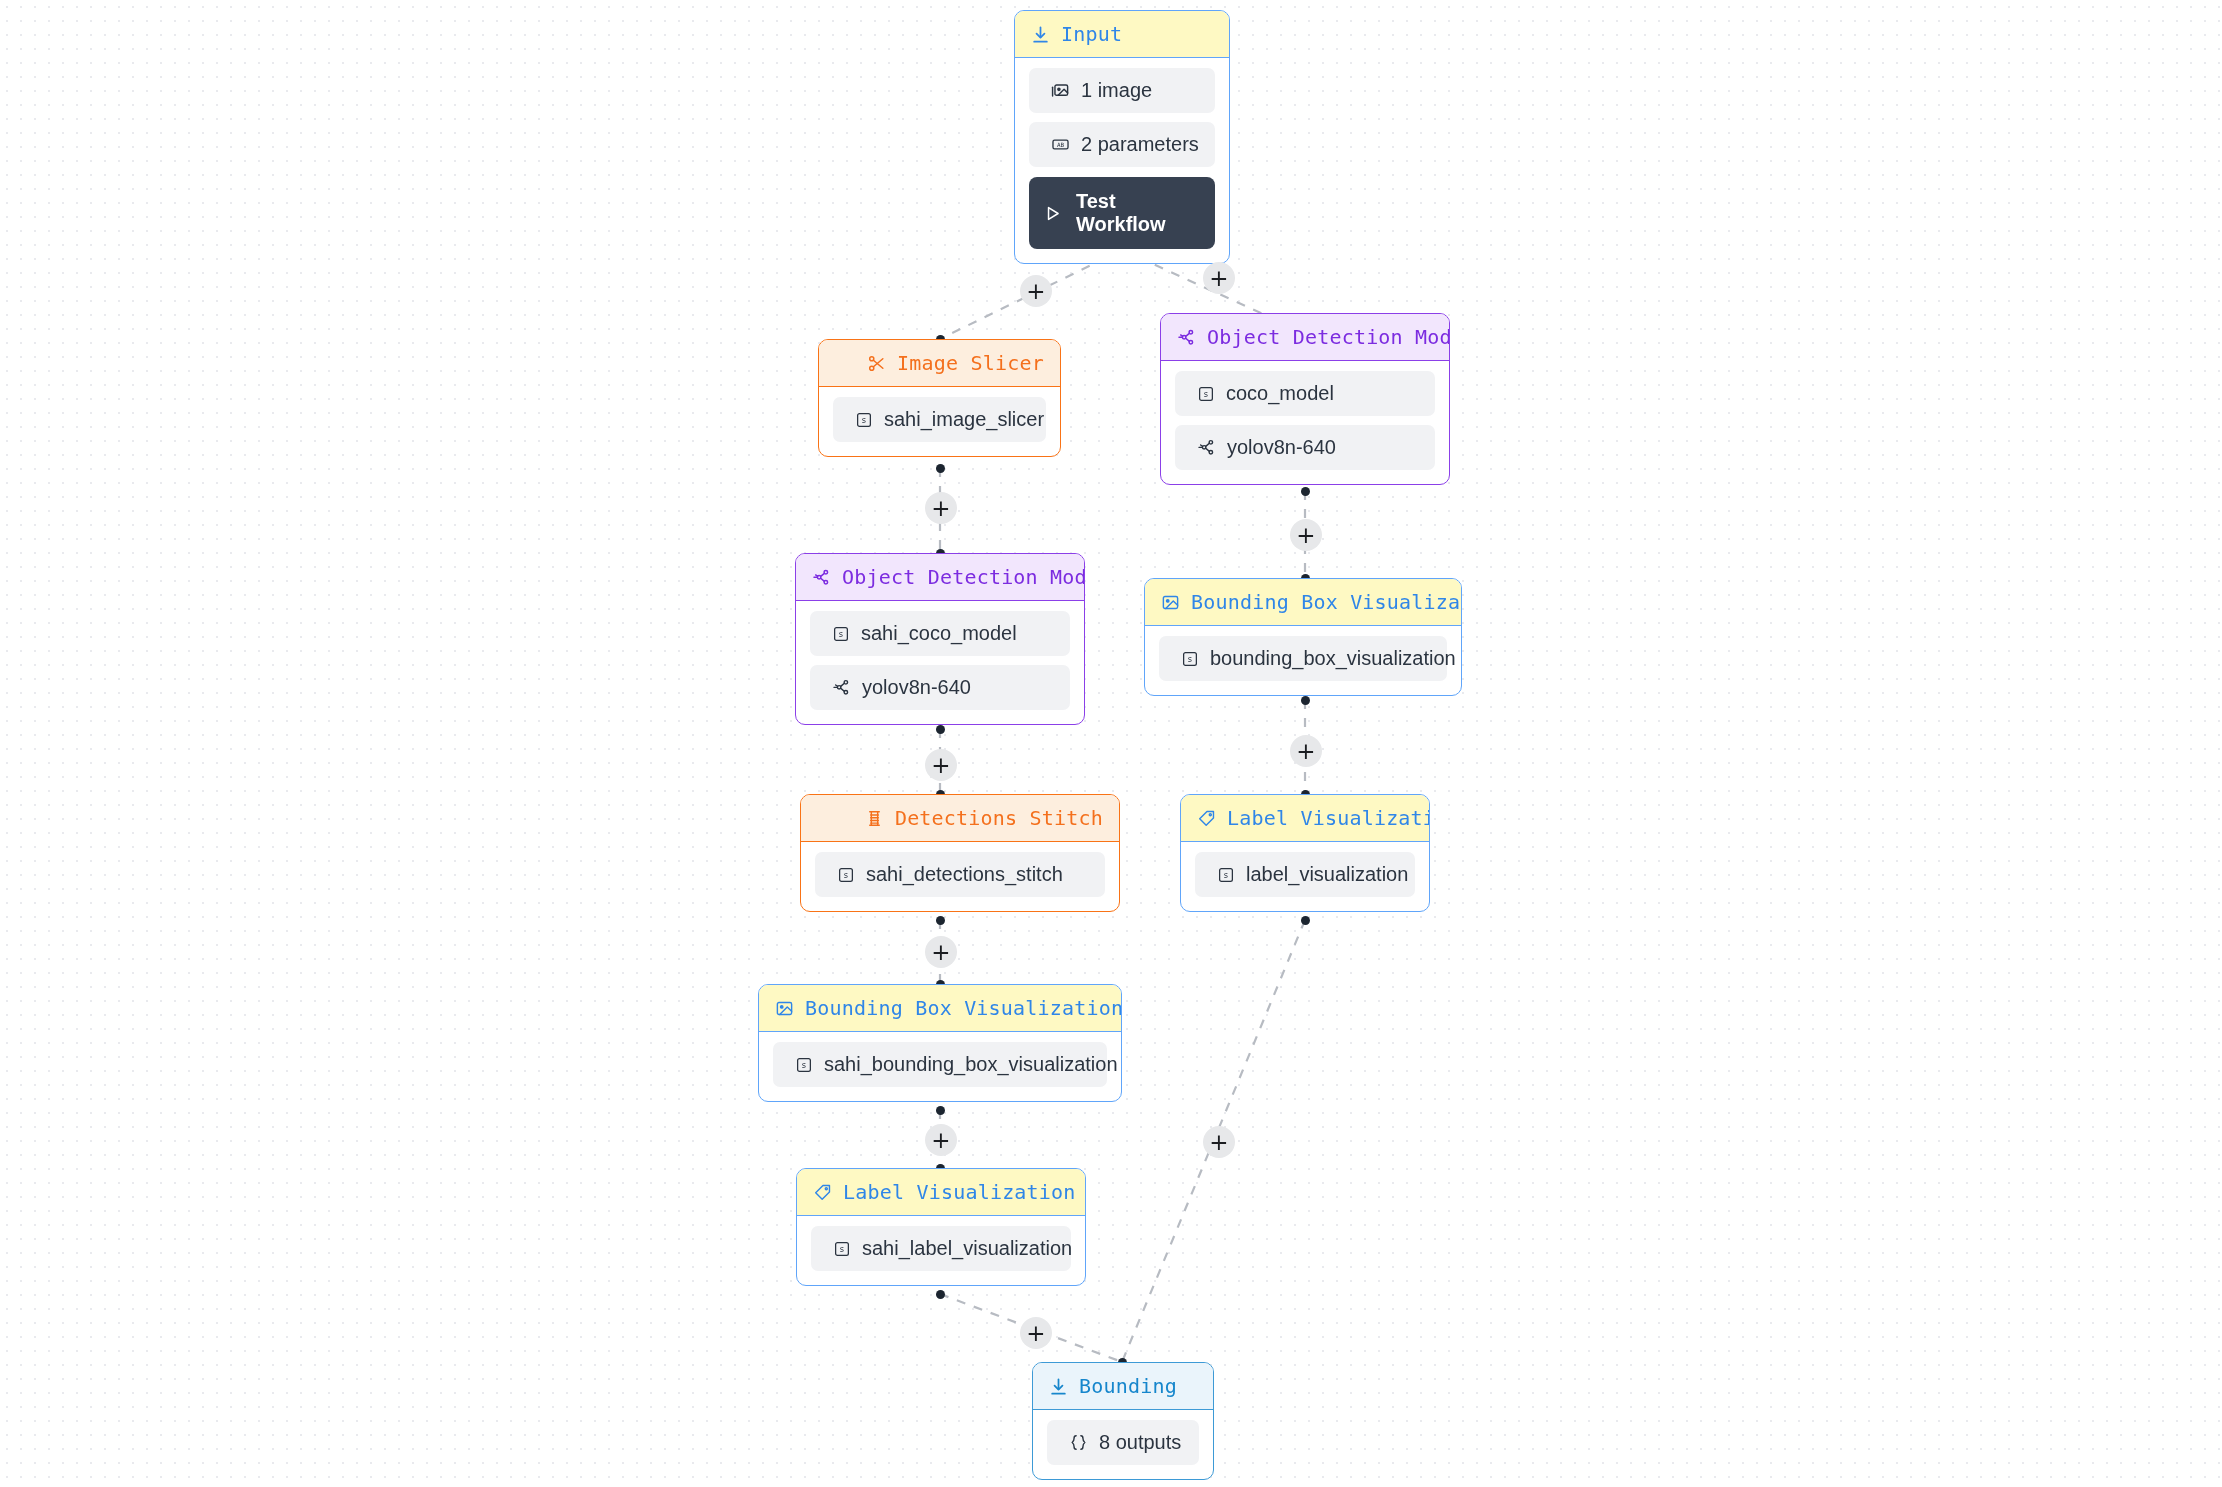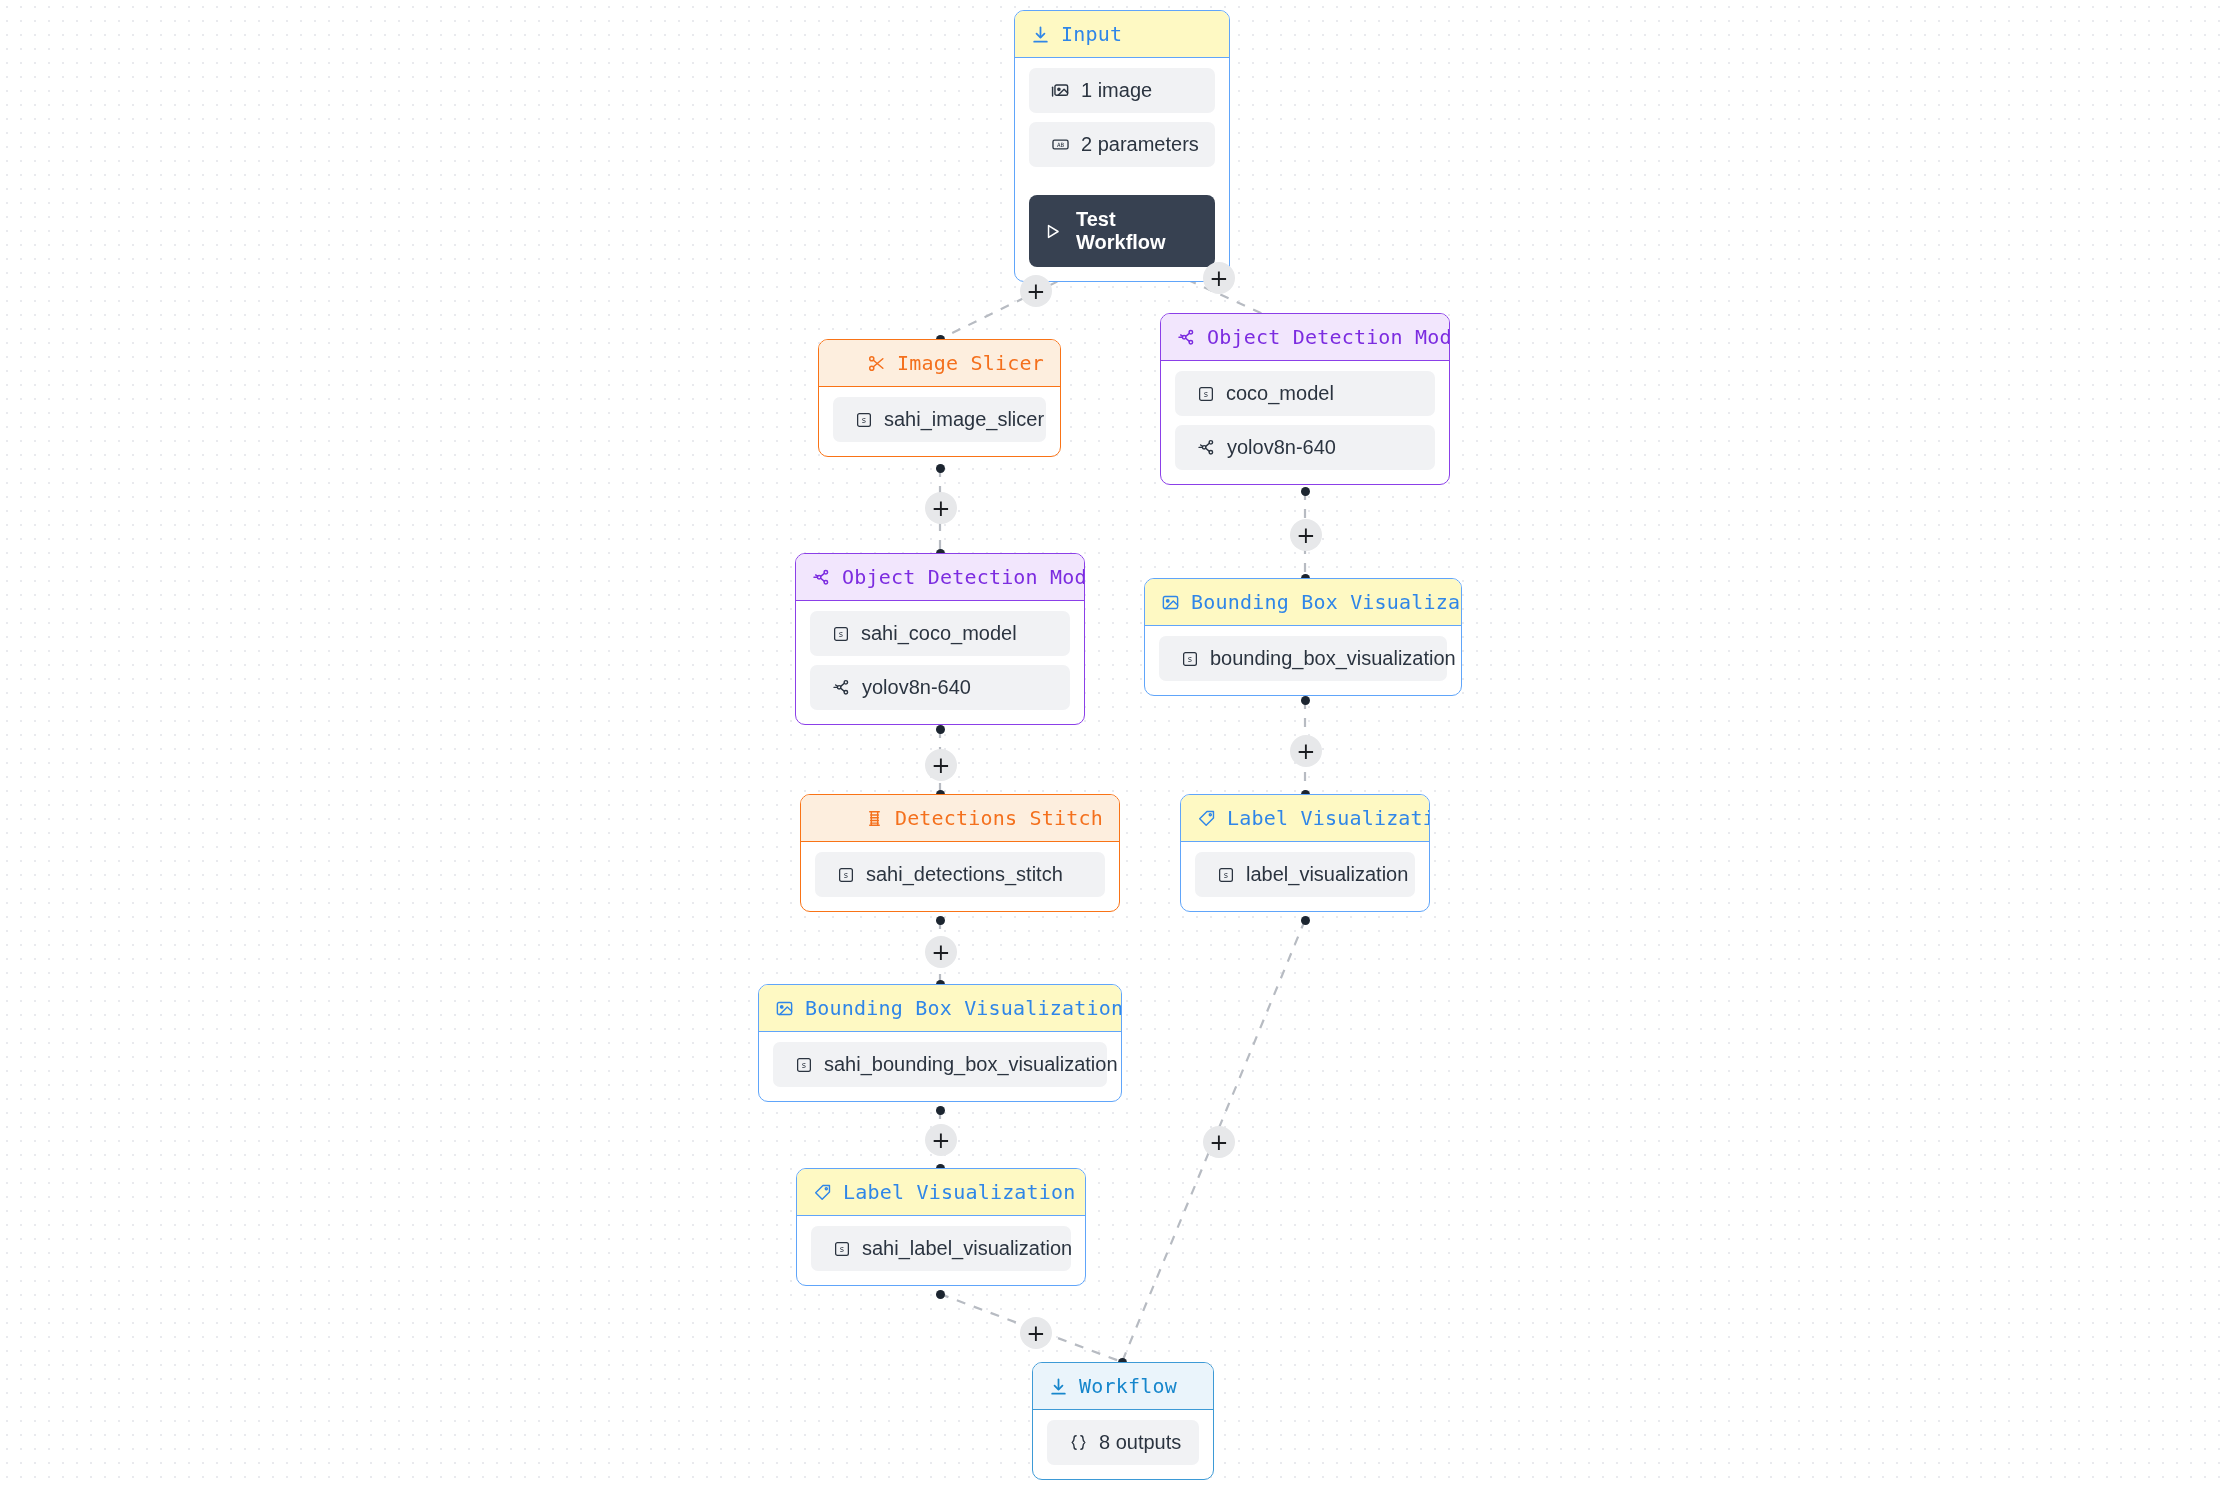--- a/index.html
+++ b/index.html
@@ -56,21 +56,21 @@
   .v-orange .hdr { background: #fdeede; color: #f4701d; border-bottom-color: #f97316; justify-content: flex-end; }
   .v-purple { border-color: #8b3fe8; }
   .v-purple .hdr { background: #f2e6fd; color: #7c2ce0; border-bottom-color: #8b3fe8; }
 
   .btn-test {
     display: flex; align-items: center; justify-content: center; gap: 14px;
     background: #374151; color: #ffffff;
     border-radius: 8px;
     padding: 13px 14px;
     font-size: 20px; font-weight: bold;
-    margin-top: 19px;
+    margin-top: 1px;
     cursor: pointer;
   }
 
   .plusbtn {
     position: absolute;
     width: 32px; height: 32px;
     border-radius: 50%;
     background: #e7e8ea;
     display: flex; align-items: center; justify-content: center;
     color: #1b1d21;
@@ -414,21 +414,21 @@
 
   <div class="node v-blue2" style="left:1032px; top:1362px; width:182px;">
     <div class="hdr">
       <span class="gi">
         <svg class="ic" width="19" height="19" viewBox="0 0 24 24" fill="none" stroke="currentColor" stroke-width="2.2" stroke-linecap="round" stroke-linejoin="round">
           <path d="M12 3v12"></path>
             <path d="M7 11l5 5 5-5"></path>
             <path d="M4 21h16"></path>
         </svg>
       </span>
-      <span>Workflow</span>
+      <span>Bounding</span>
     </div>
     <div class="body">
       <div class="chip">
         <span class="gi">
           <svg class="ic" width="19" height="19" viewBox="0 0 24 24" fill="none" stroke="#2b3440" stroke-width="1.8" stroke-linecap="round" stroke-linejoin="round">
             <path d="M9 3.5c-2.2 0-2.6 1.2-2.6 3.2S6.2 10.6 4 12c2.2 1.4 2.4 3.3 2.4 5.3s.4 3.2 2.6 3.2"></path>
             <path d="M15 3.5c2.2 0 2.6 1.2 2.6 3.2s.2 3.9 2.4 5.3c-2.2 1.4-2.4 3.3-2.4 5.3s-.4 3.2-2.6 3.2"></path>
           </svg>
         </span>
         <span>8 outputs</span>

